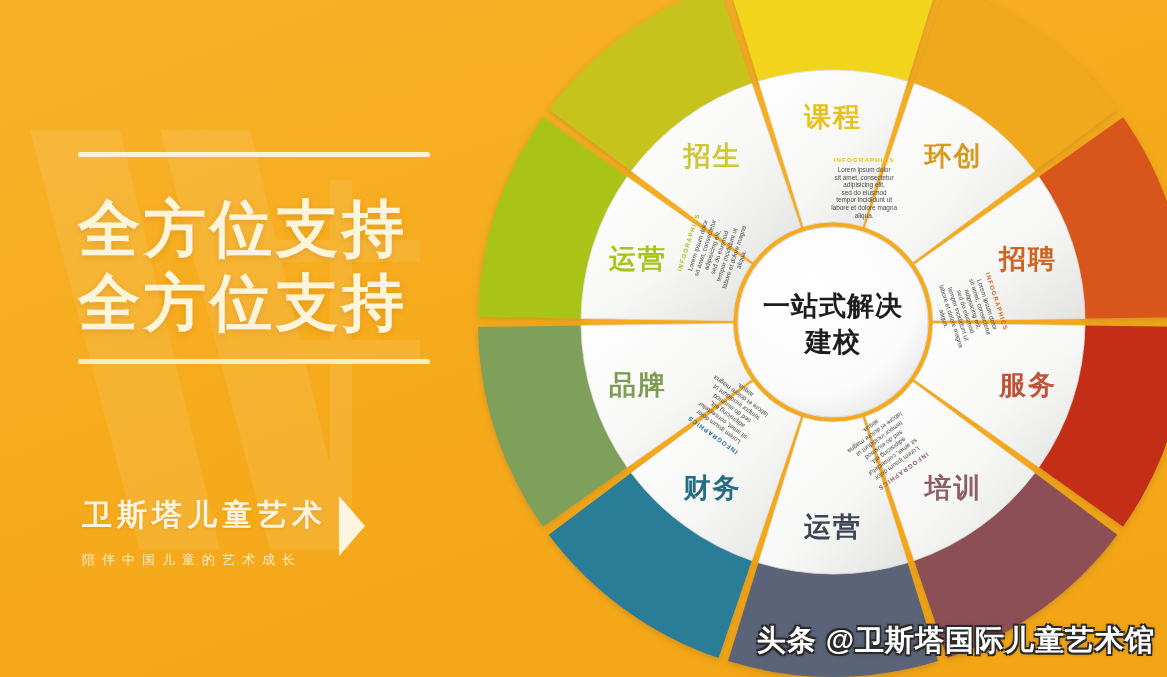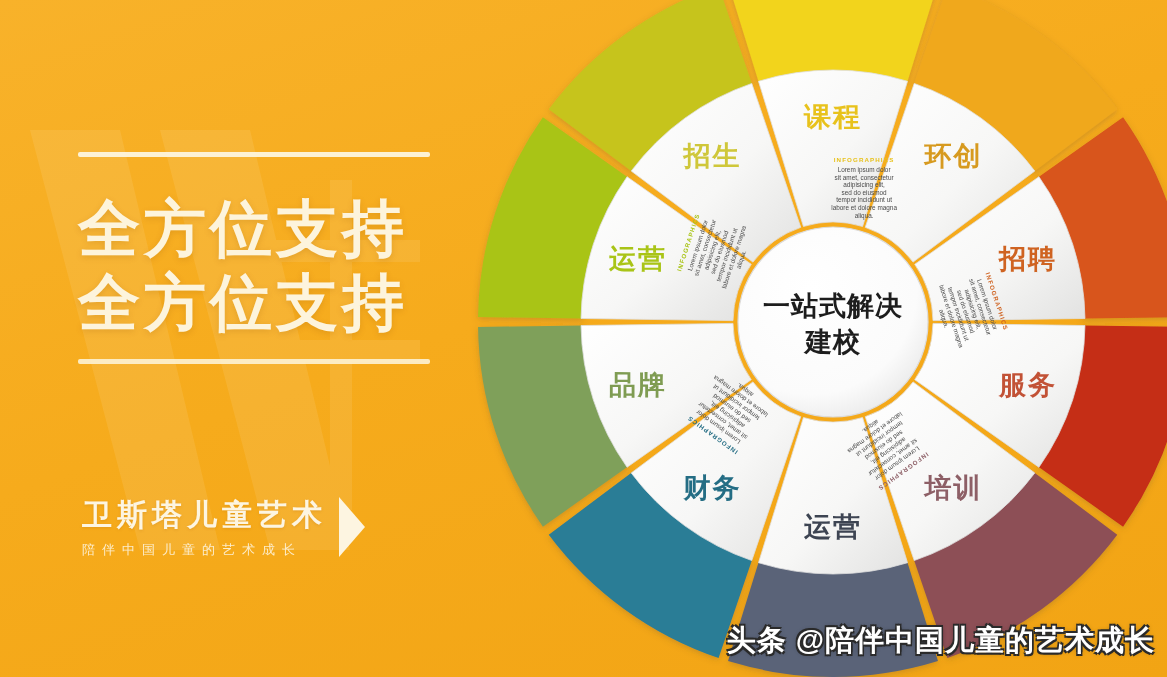--- a/index.html
+++ b/index.html
@@ -51,34 +51,34 @@
     letter-spacing:4px;
     text-shadow:0 2px 6px rgba(140,70,0,.18);
     white-space:nowrap;
   }
   .headline .ln { display:block; }
 
   
   .brand {
     position:absolute;
     left:82px; top:496px;
-    display:flex; align-items:center;
+    display:flex; 
   }
   .brand-text { display:flex; flex-direction:column; }
   .brand-name {
     color:#fdf5e1;
     font-size:30px;
     font-weight:700;
     letter-spacing:5px;
     line-height:1.25;
     white-space:nowrap;
     text-shadow:0 1px 3px rgba(150,80,0,.18);
   }
   .brand-tagline {
-    margin-top:7px;
+    margin-top:17px;
     color:#fdf3db;
     font-size:13px;
     letter-spacing:7px;
     opacity:.92;
     white-space:nowrap;
   }
   .brand-arrow {
     margin-left:12px;
     width:0; height:0;
     border-top:30px solid transparent;
@@ -270,15 +270,15 @@
           </g>
           <text class="seg-label" x="165.0" y="432.3" text-anchor="middle" fill="#7f9c52">品牌</text>
         </g>
 
       <circle cx="360" cy="360" r="95" fill="url(#hubG)" stroke="#dcdcdc" stroke-width="1.2"></circle>
       <text class="hub-line" x="360" y="353" text-anchor="middle">一站式解决</text>
       <text class="hub-line" x="360" y="389" text-anchor="middle">建校</text>
     </svg>
   </div>
 
-  <div class="wm">头条 @陪伴中国儿童的艺术成长</div>
+  <div class="wm">头条 @卫斯塔国际儿童艺术馆</div>
 
 </div>
 
 </body></html>

